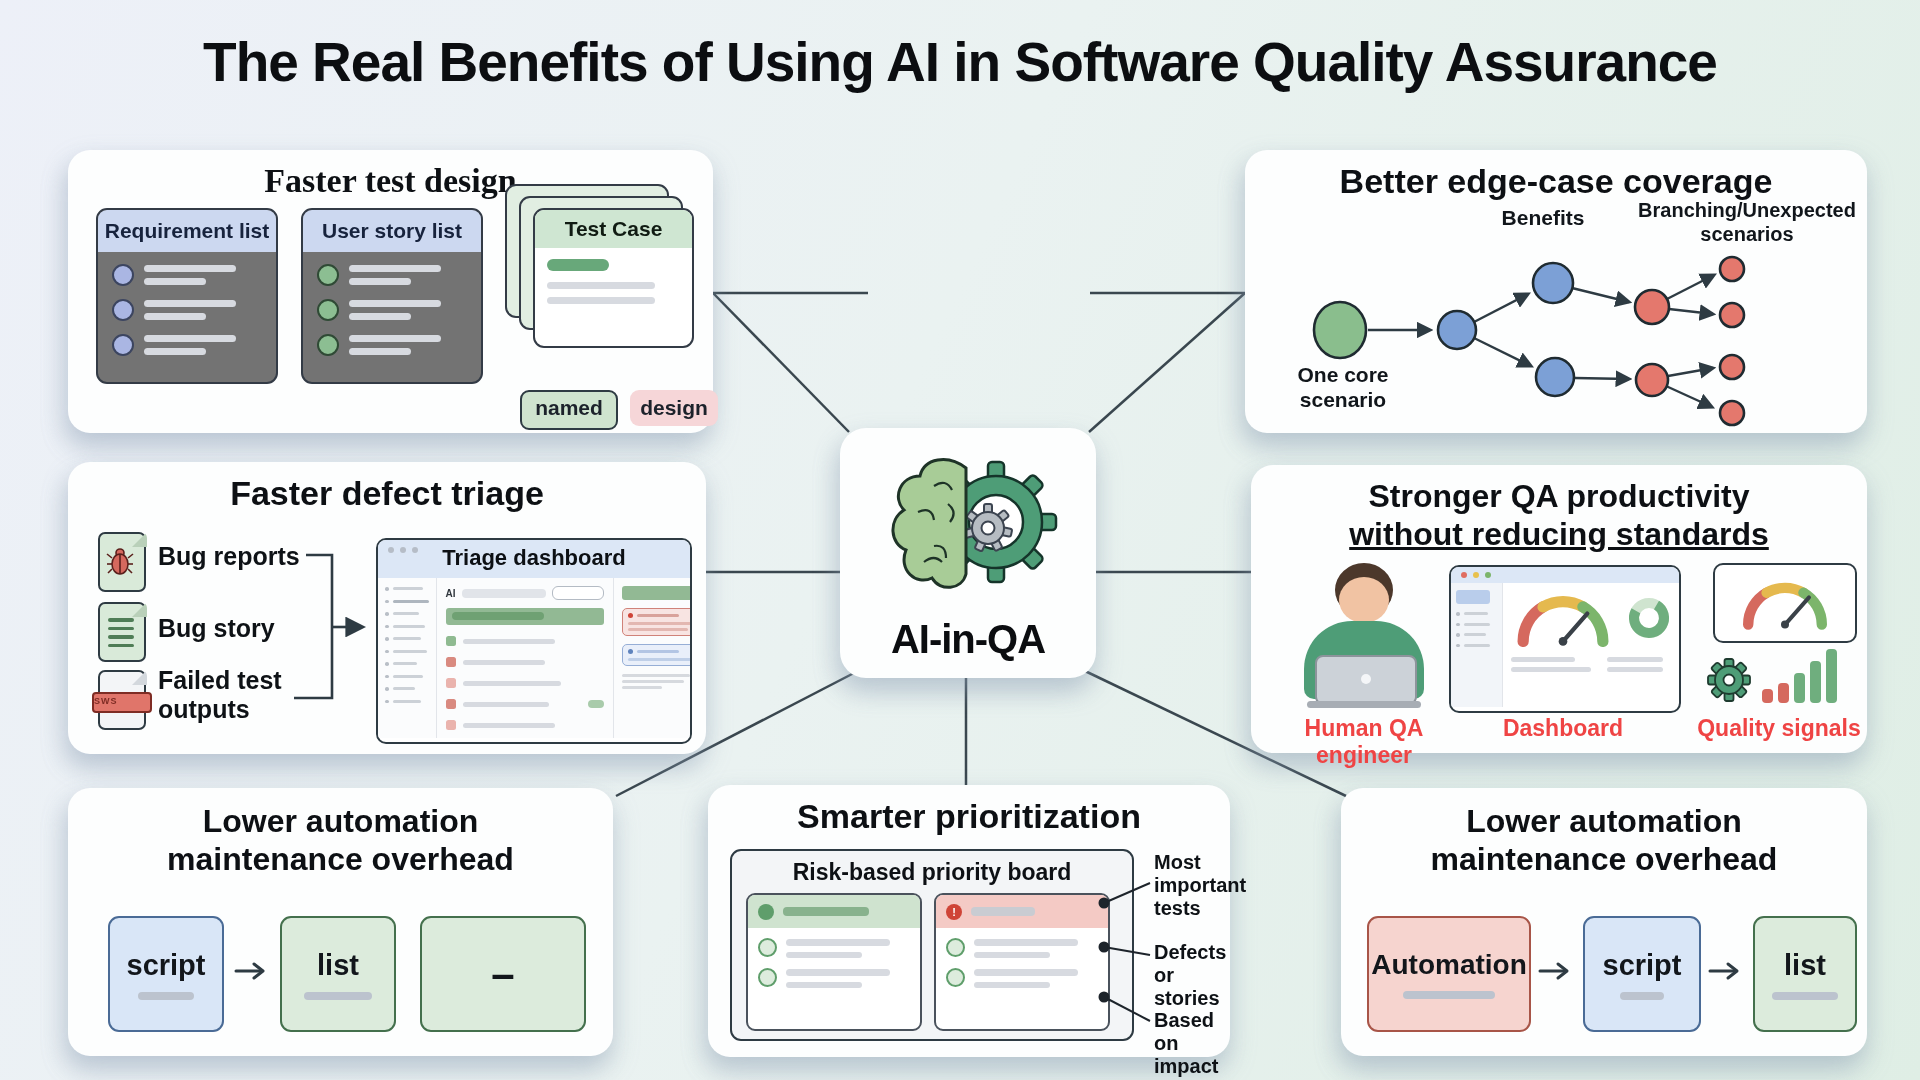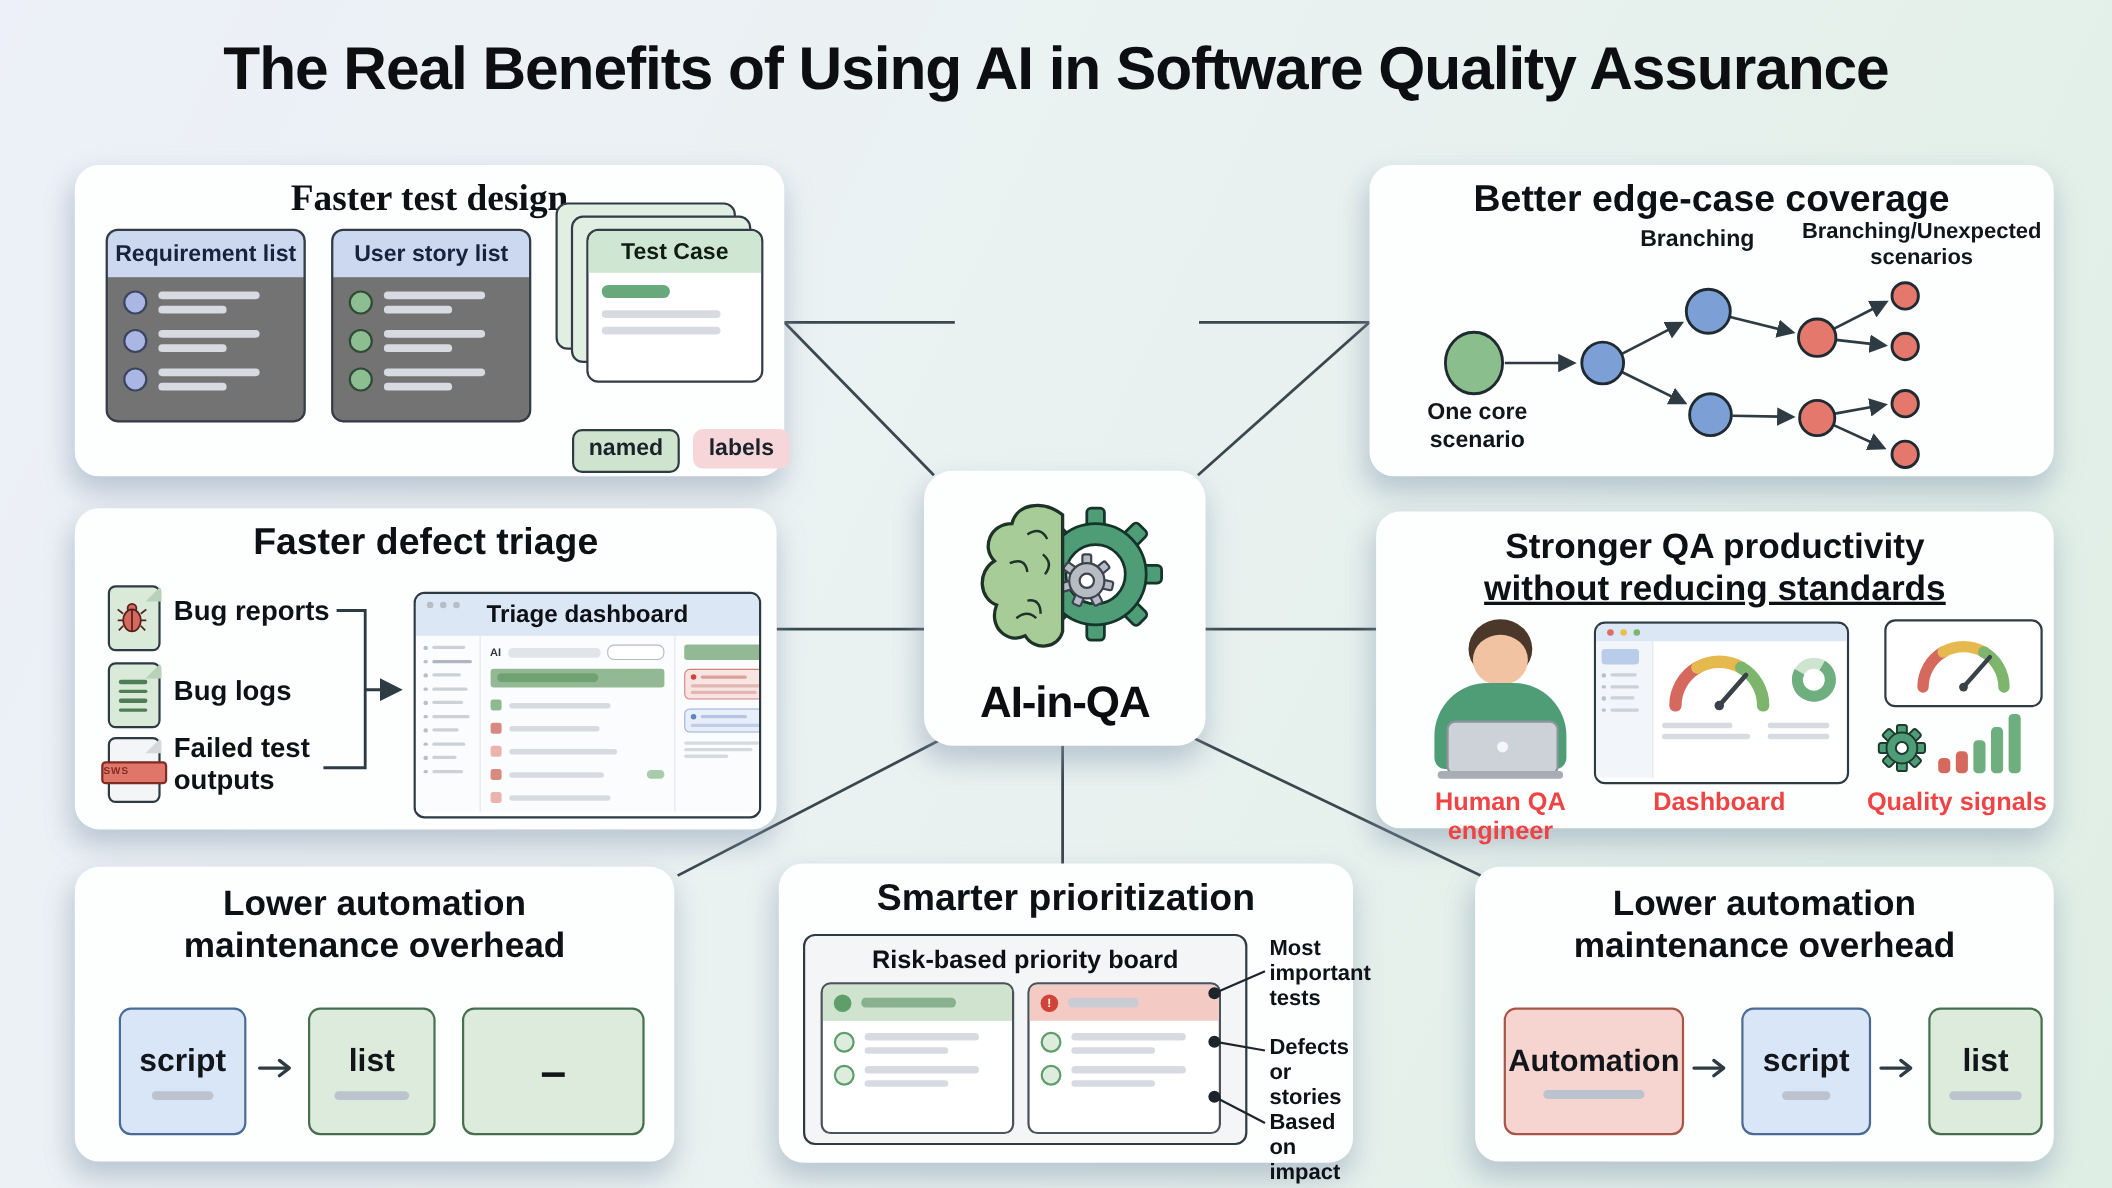--- a/index.html
+++ b/index.html
@@ -203,26 +203,26 @@
         <div class="tc-header">Test Case</div>
         <div style="padding:11px 12px;">
           <div style="width:62px;height:12px;background:#68a87a;border-radius:6px;"></div>
           <div class="b" style="width:108px;margin-top:11px;"></div>
           <div class="b" style="width:108px;margin-top:8px;"></div>
         </div>
       </div>
     </div>
 
     <div class="badge badge-named">named</div>
-    <div class="badge badge-labels">labels</div>
+    <div class="badge badge-labels">design</div>
   </div>
 
   <div class="card" style="left:1245px;top:150px;width:622px;height:283px;">
     <div class="card-title t34" style="top:12px;">Better edge-case coverage</div>
-    <div class="diag-label" style="left:238px;top:56px;width:120px;font-size:21px;">Branching</div>
+    <div class="diag-label" style="left:238px;top:56px;width:120px;font-size:21px;">Benefits</div>
     <div class="diag-label" style="left:388px;top:48px;width:228px;font-size:20px;line-height:24px;">Branching/Unexpected scenarios</div>
 
     <svg width="622" height="188" style="position:absolute;left:0;top:95px;">
       <defs>
         <marker id="arr" viewBox="0 0 10 10" refX="8" refY="5" markerWidth="7" markerHeight="7" orient="auto-start-reverse">
           <path d="M0 0 L10 5 L0 10 z" fill="#2e3b43"></path>
         </marker>
       </defs>
       <g stroke="#2e3b43" stroke-width="2.4" fill="none" marker-end="url(#arr)">
         <line x1="123" y1="85" x2="185" y2="85"></line>
@@ -272,21 +272,21 @@
     <div class="tri-label" style="left:90px;top:80px;">Bug reports</div>
 
     <div class="file" style="left:30px;top:140px;">
       <div class="file-lines">
           <span class="fl"></span>
           <span class="fl"></span>
           <span class="fl"></span>
           <span class="fl"></span>
         </div>
     </div>
-    <div class="tri-label" style="left:90px;top:152px;">Bug logs</div>
+    <div class="tri-label" style="left:90px;top:152px;">Bug story</div>
 
     <div class="file file-white" style="left:30px;top:208px;">
       <div class="file-tag">SWS</div>
     </div>
     <div class="tri-label" style="left:90px;top:204px;width:130px;line-height:29px;">Failed test outputs</div>
 
     <svg width="638" height="292" style="position:absolute;left:0;top:0;">
       <g stroke="#2e3b43" stroke-width="2.6" fill="none">
         <path d="M 238 93 H 264 V 236 H 226"></path>
         <line x1="264" y1="165" x2="294" y2="165" marker-end="url(#arr2)"></line>

